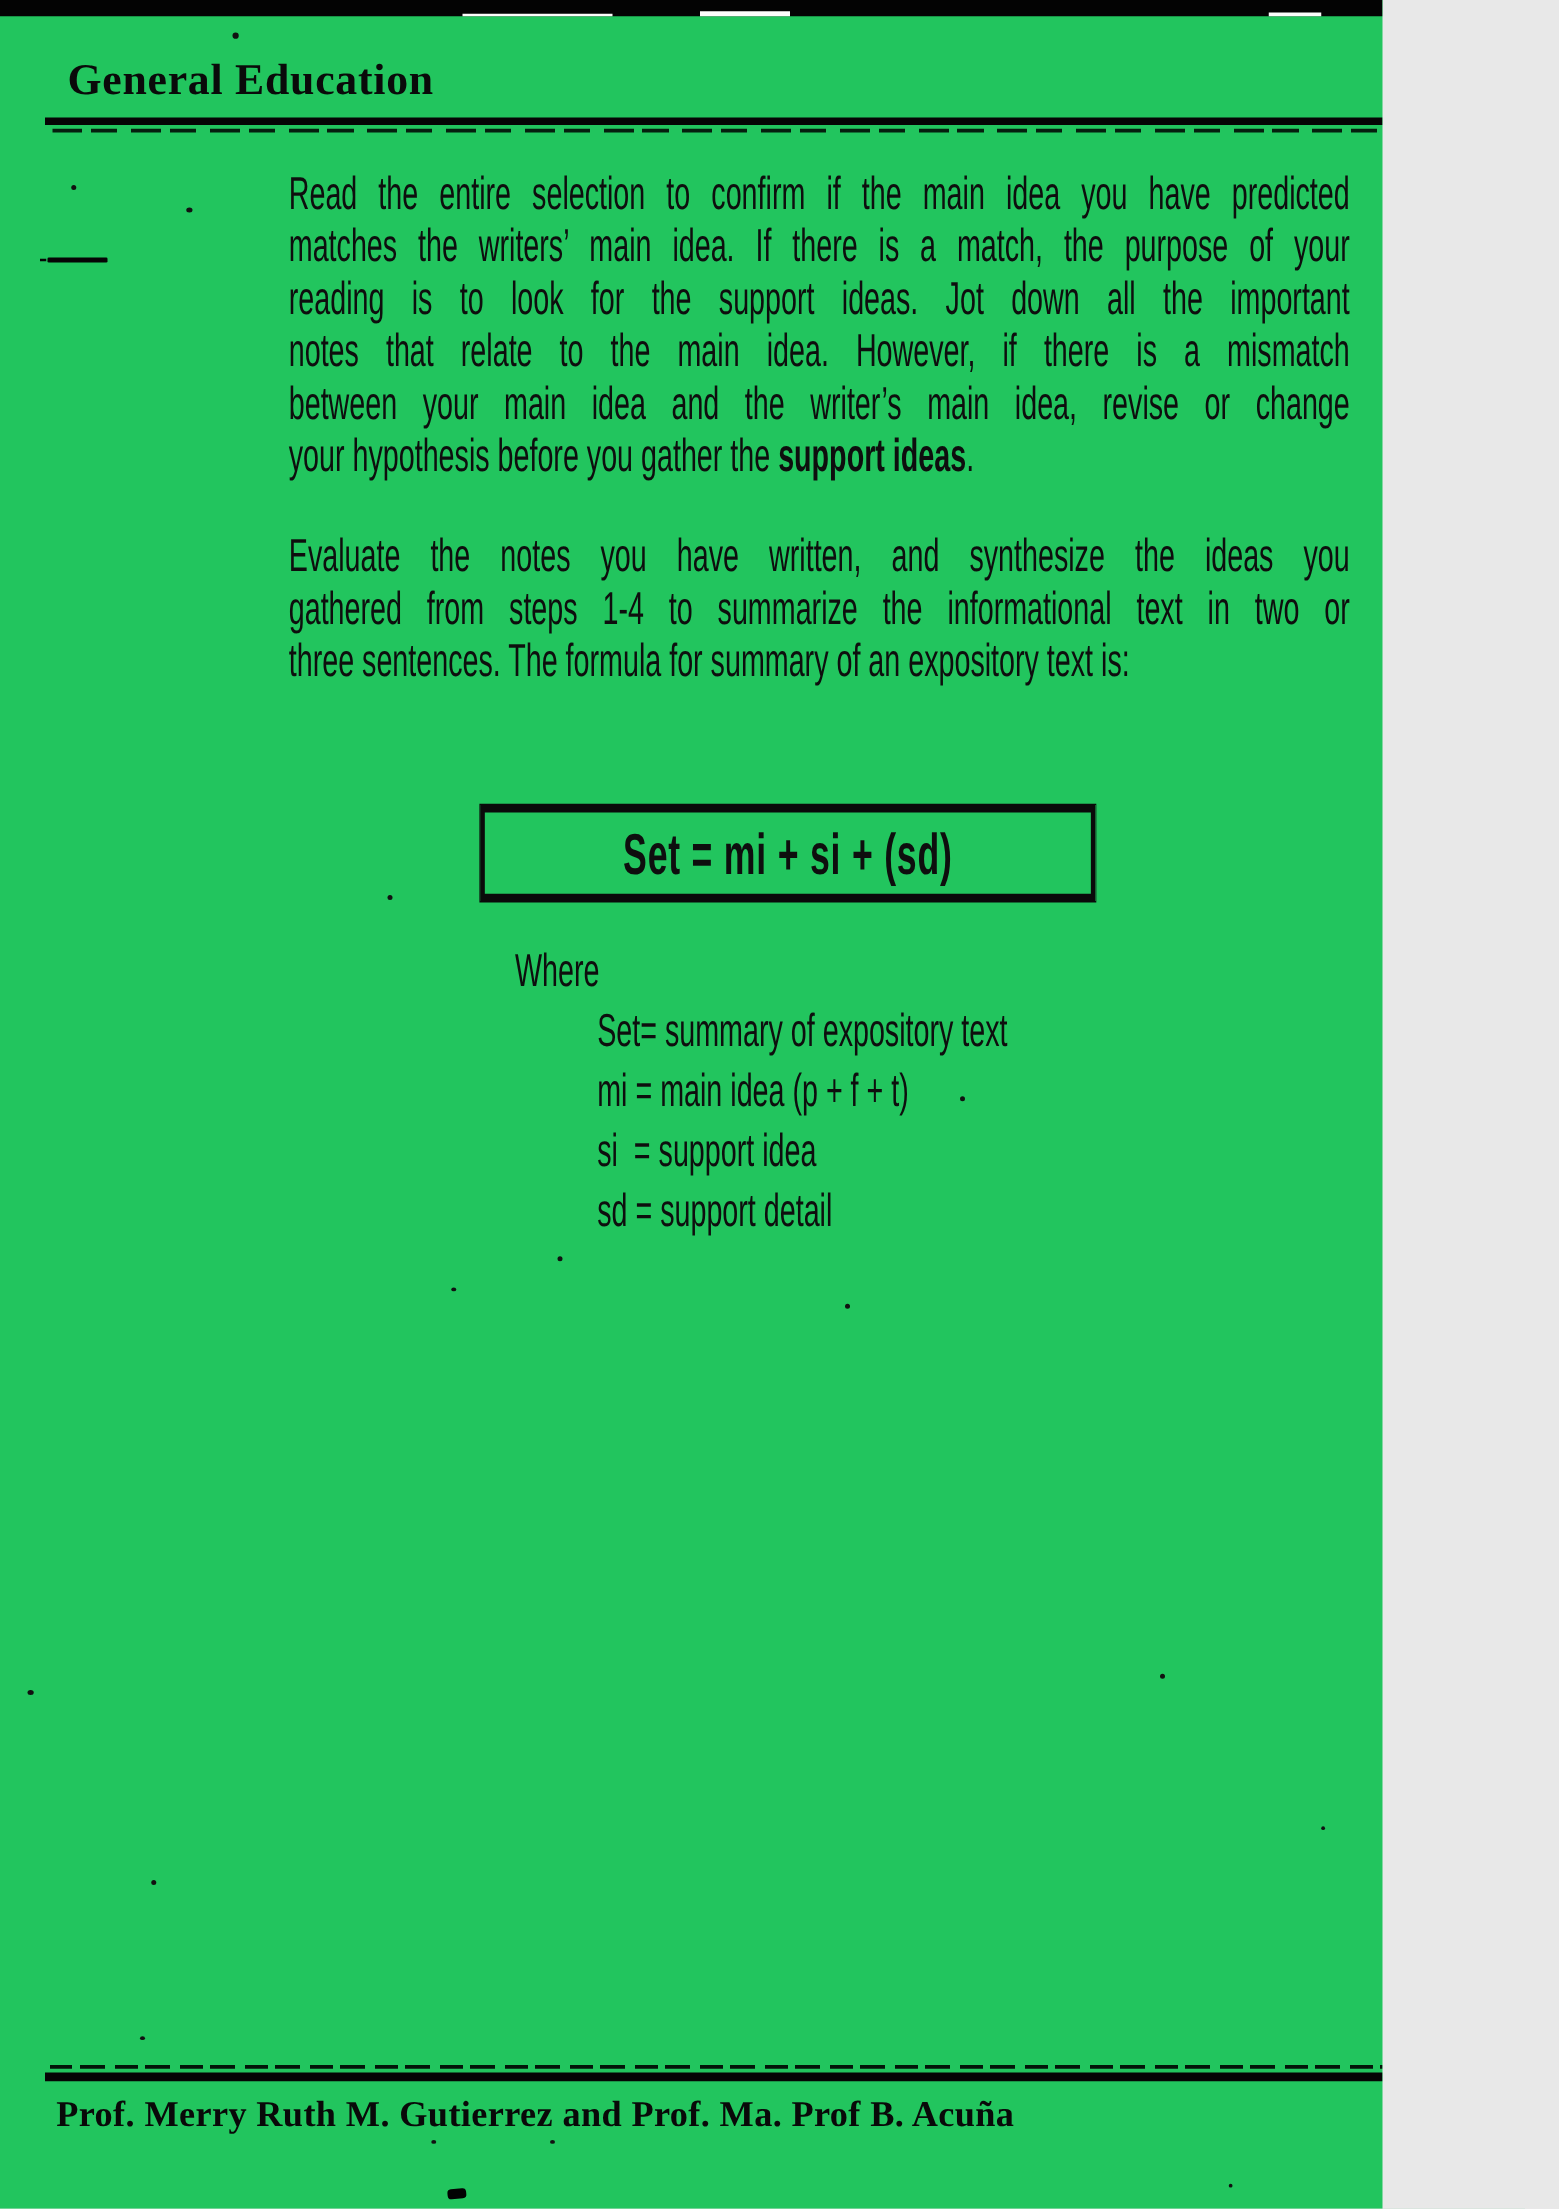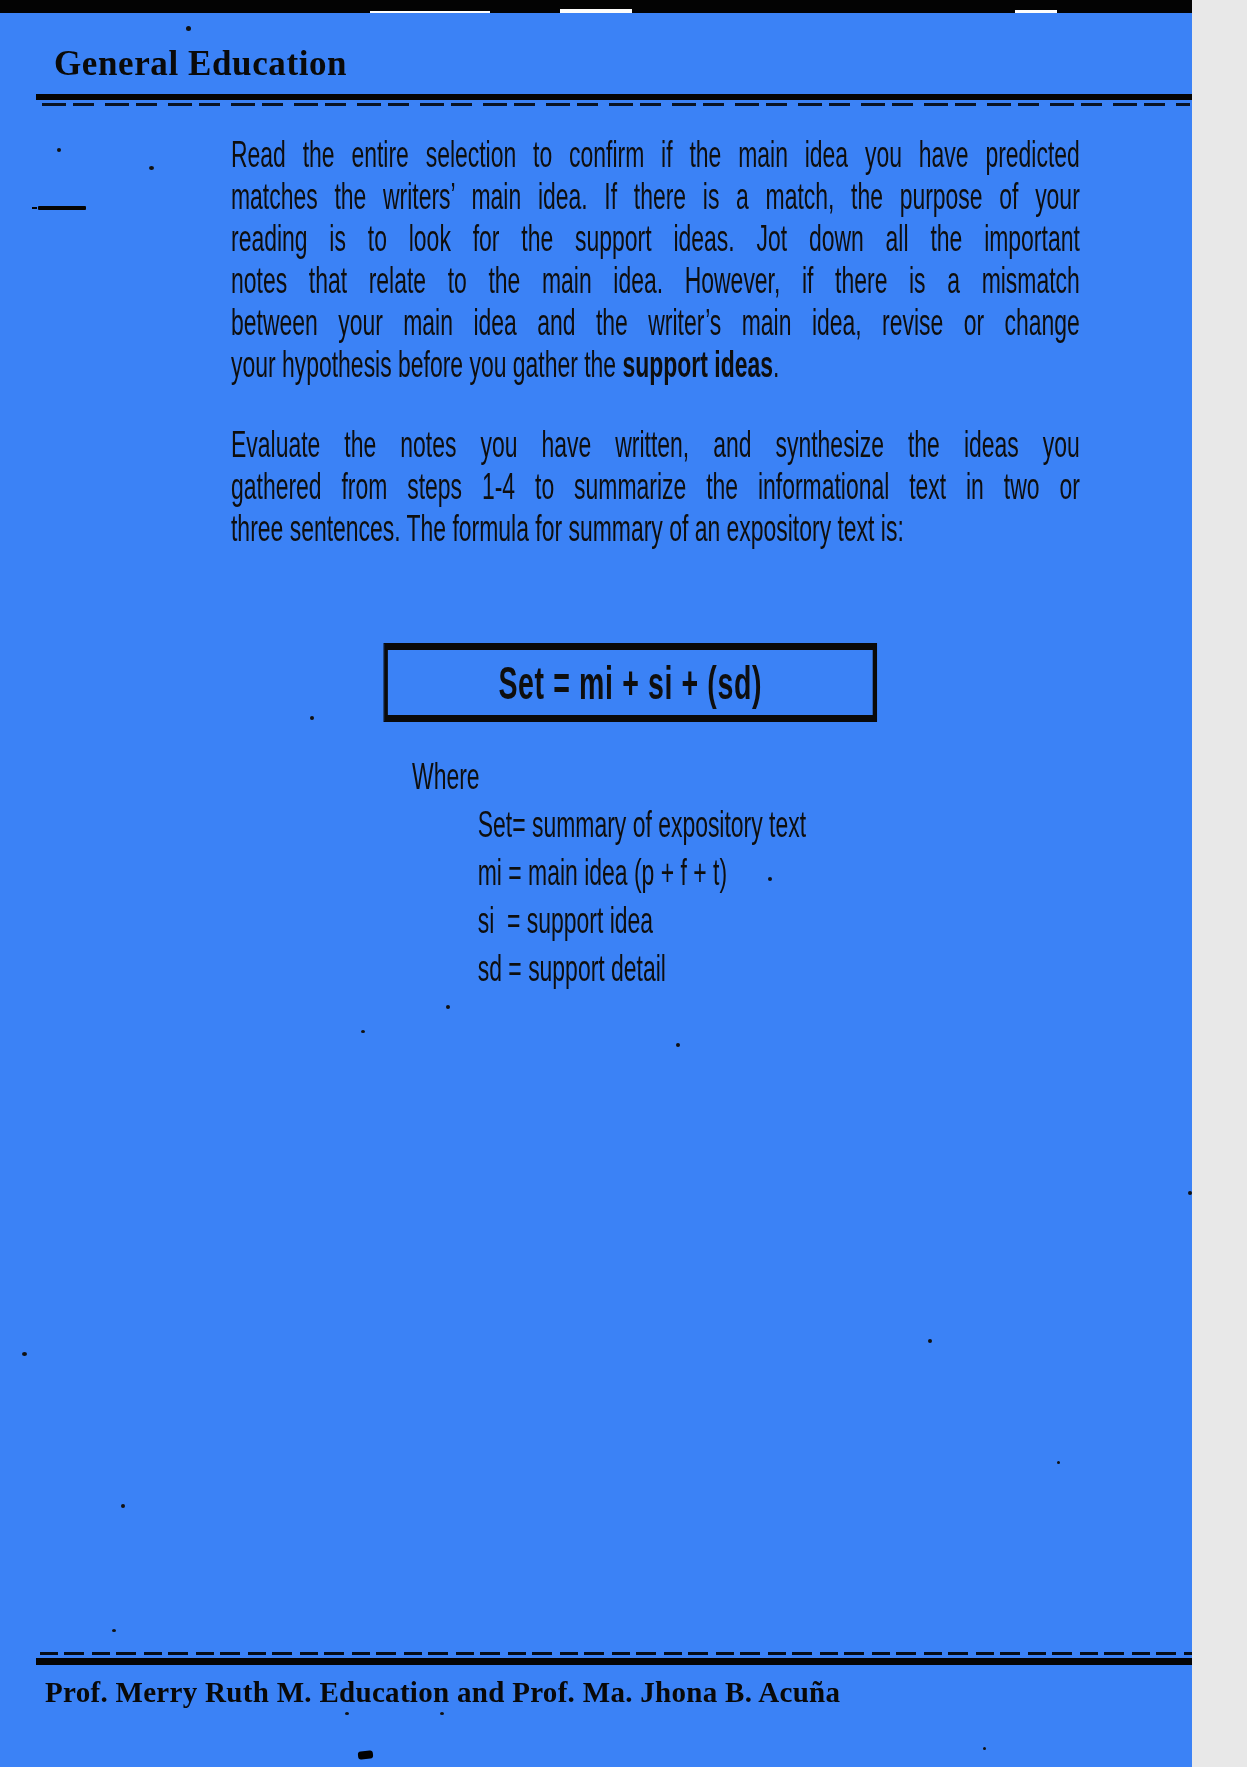--- a/index.html
+++ b/index.html
@@ -1,18 +1,18 @@
 <!DOCTYPE html>
 <html><head>
 <meta charset="utf-8">
 <style>
   html,body { margin:0; padding:0; background:#e8e8e8; }
   .page {
-    position:relative; width:1192px; height:1767px;
-    background:#3b82f6; overflow:hidden;
+    position:relative; width:1106px; height:1767px;
+    background:#22c55e; overflow:hidden;
     font-family:"Liberation Sans", sans-serif; color:#0c0c0c;
   }
   
   .topbar { position:absolute; top:0; left:0; width:100%; height:13px; background:#030303; }
   .nick { position:absolute; background:#fdfdfc; }
 
   
   .header-title {
     position:absolute; top:44px; left:54px;
     font-family:"Liberation Serif", serif; font-weight:700;
@@ -105,21 +105,21 @@
     <div class="where-label">Where</div>
     <div class="def">Set= summary of expository text</div>
     <div class="def">mi = main idea (p + f + t)</div>
     <div class="def">si &nbsp;= support idea</div>
     <div class="def">sd = support detail</div>
 
   </div>
 
   <div class="rule-dashed footer-rule-dashed"></div>
   <div class="rule-solid footer-rule"></div>
-  <div class="footer-text">Prof. Merry Ruth M. Education and Prof. Ma. Jhona B. Acuña</div>
+  <div class="footer-text">Prof. Merry Ruth M. Gutierrez and Prof. Ma. Prof B. Acuña</div>
 
   <div class="dash-mark"></div>
   <div class="dash-lead"></div>
   <div class="blob"></div>
   <div class="speck" style="left:186px; top:26px; width:5px; height:5px;"></div>
   <div class="speck" style="left:57px; top:148px; width:4px; height:4px;"></div>
   <div class="speck" style="left:149px; top:166px; width:5px; height:4px;"></div>
   <div class="speck" style="left:310px; top:716px; width:4px; height:4px;"></div>
   <div class="speck" style="left:768px; top:877px; width:4px; height:4px;"></div>
   <div class="speck" style="left:446px; top:1005px; width:4px; height:4px;"></div>

